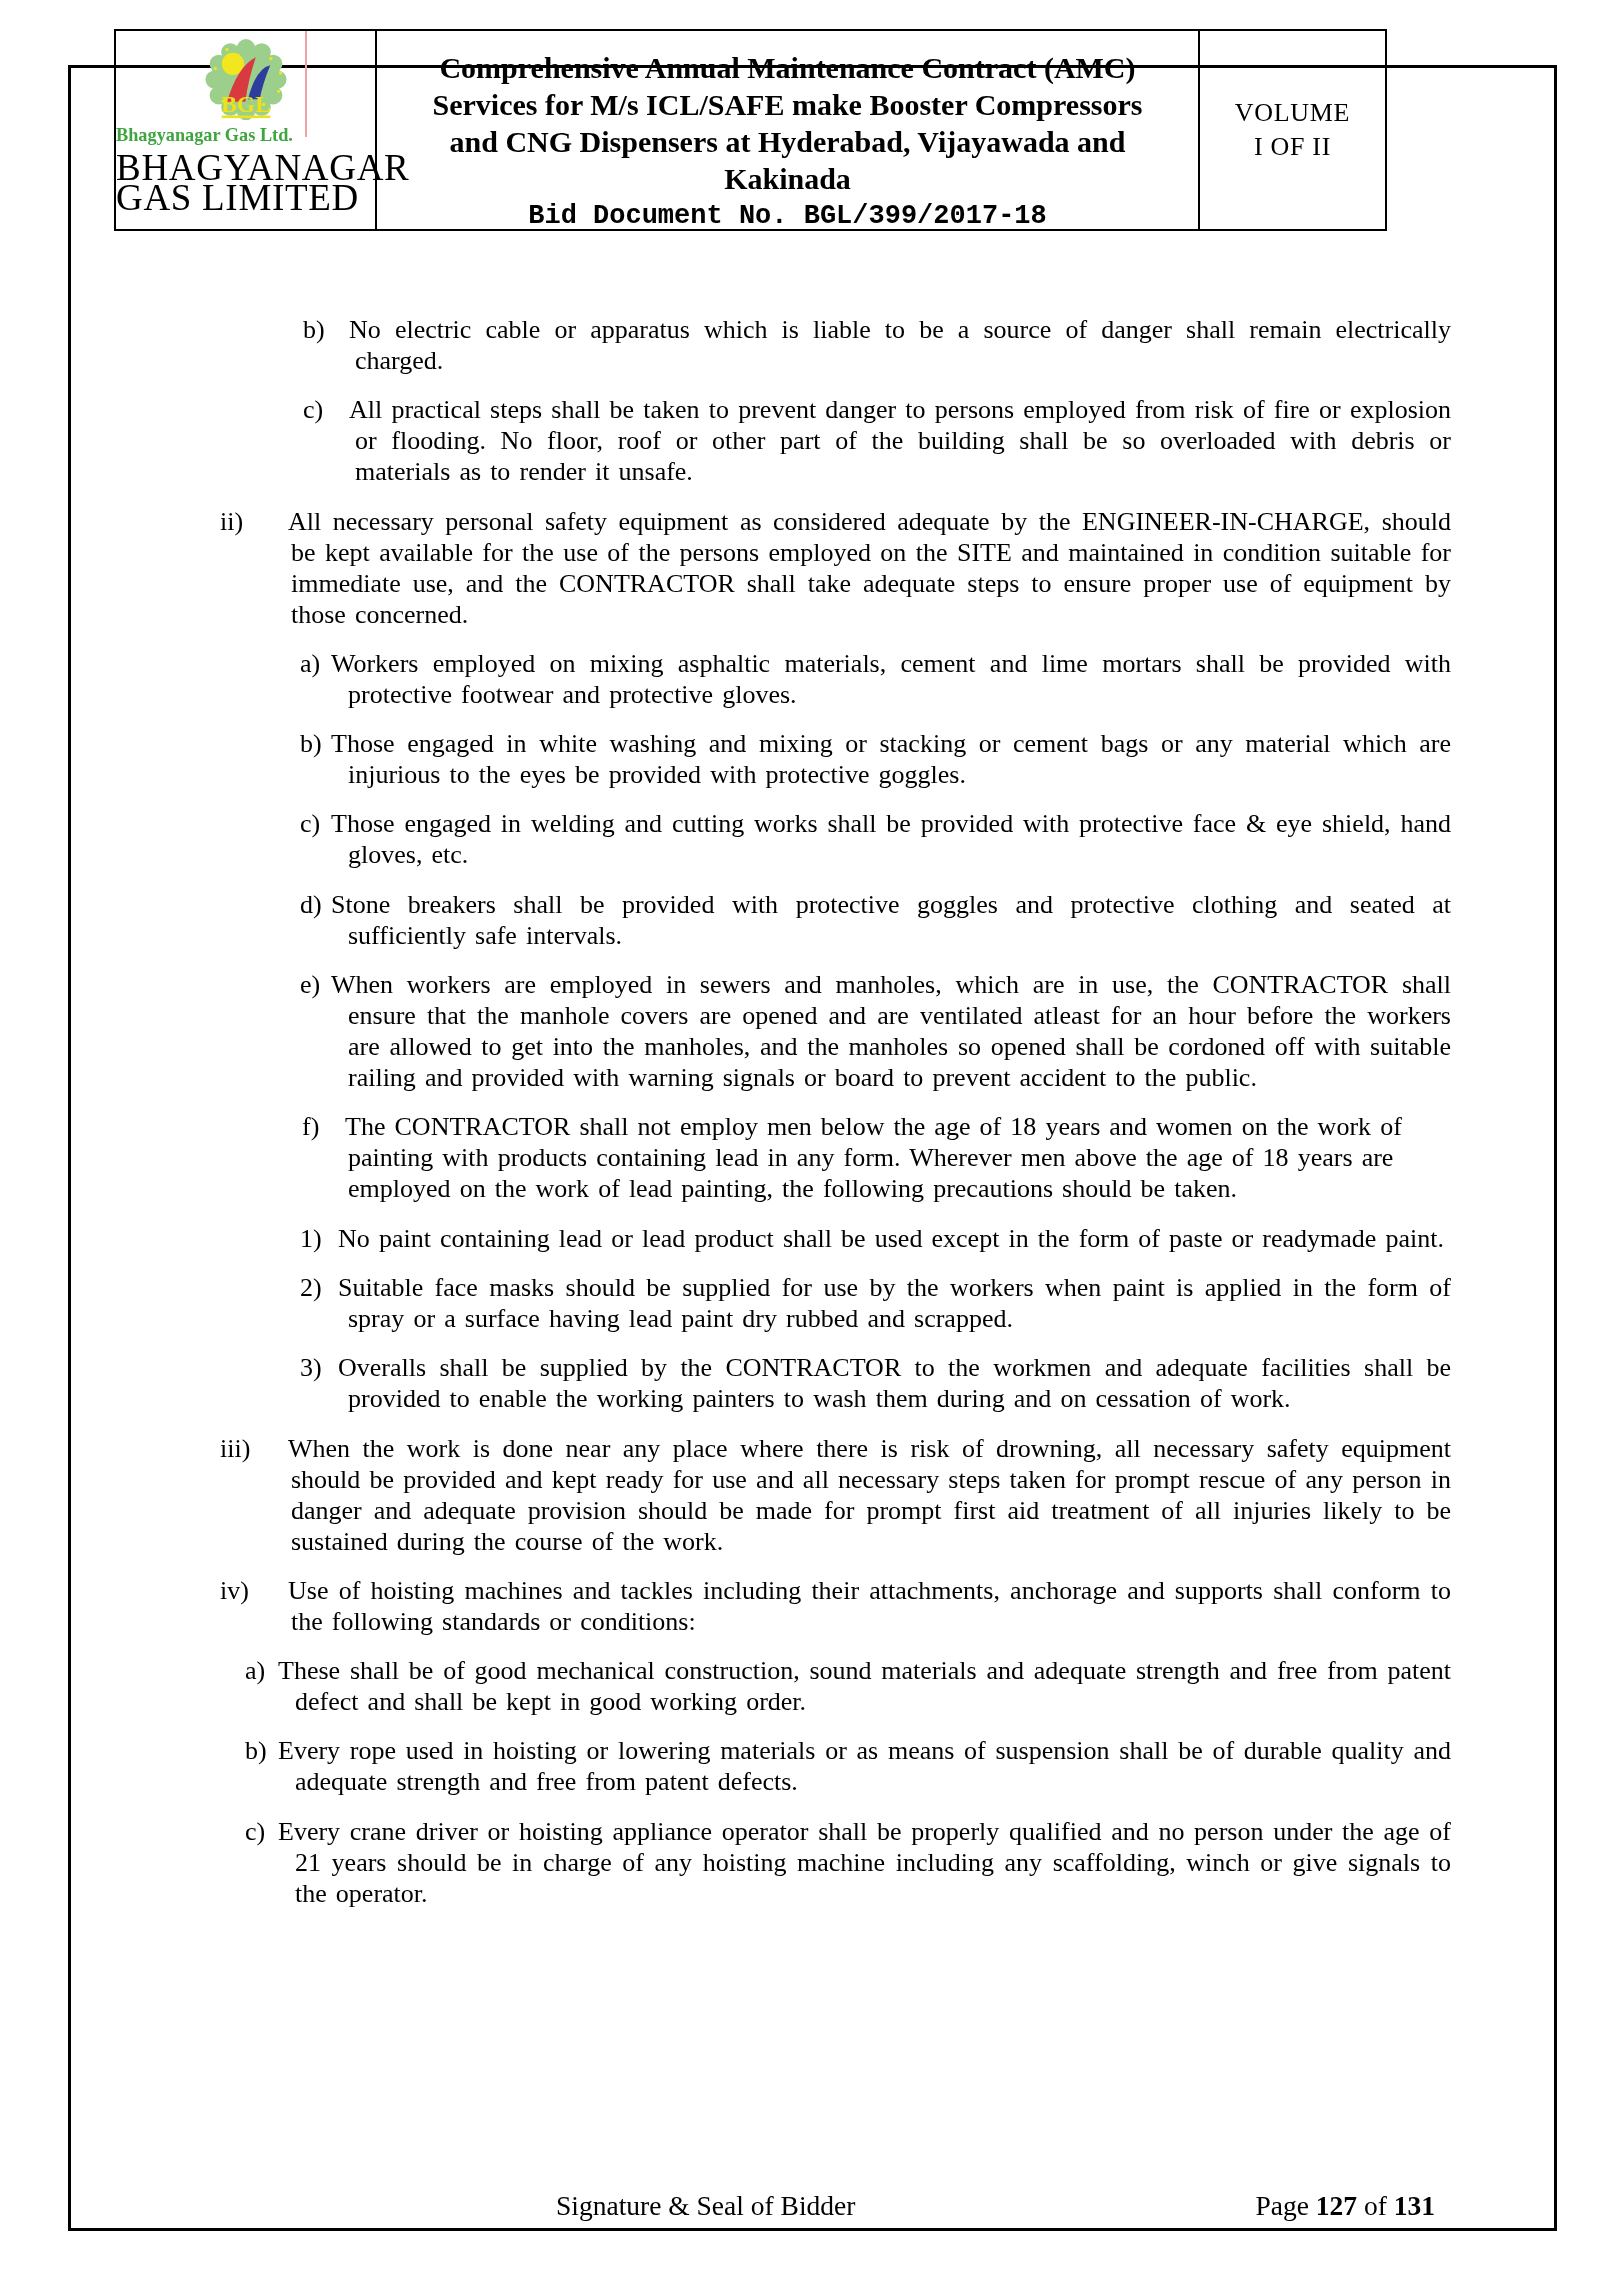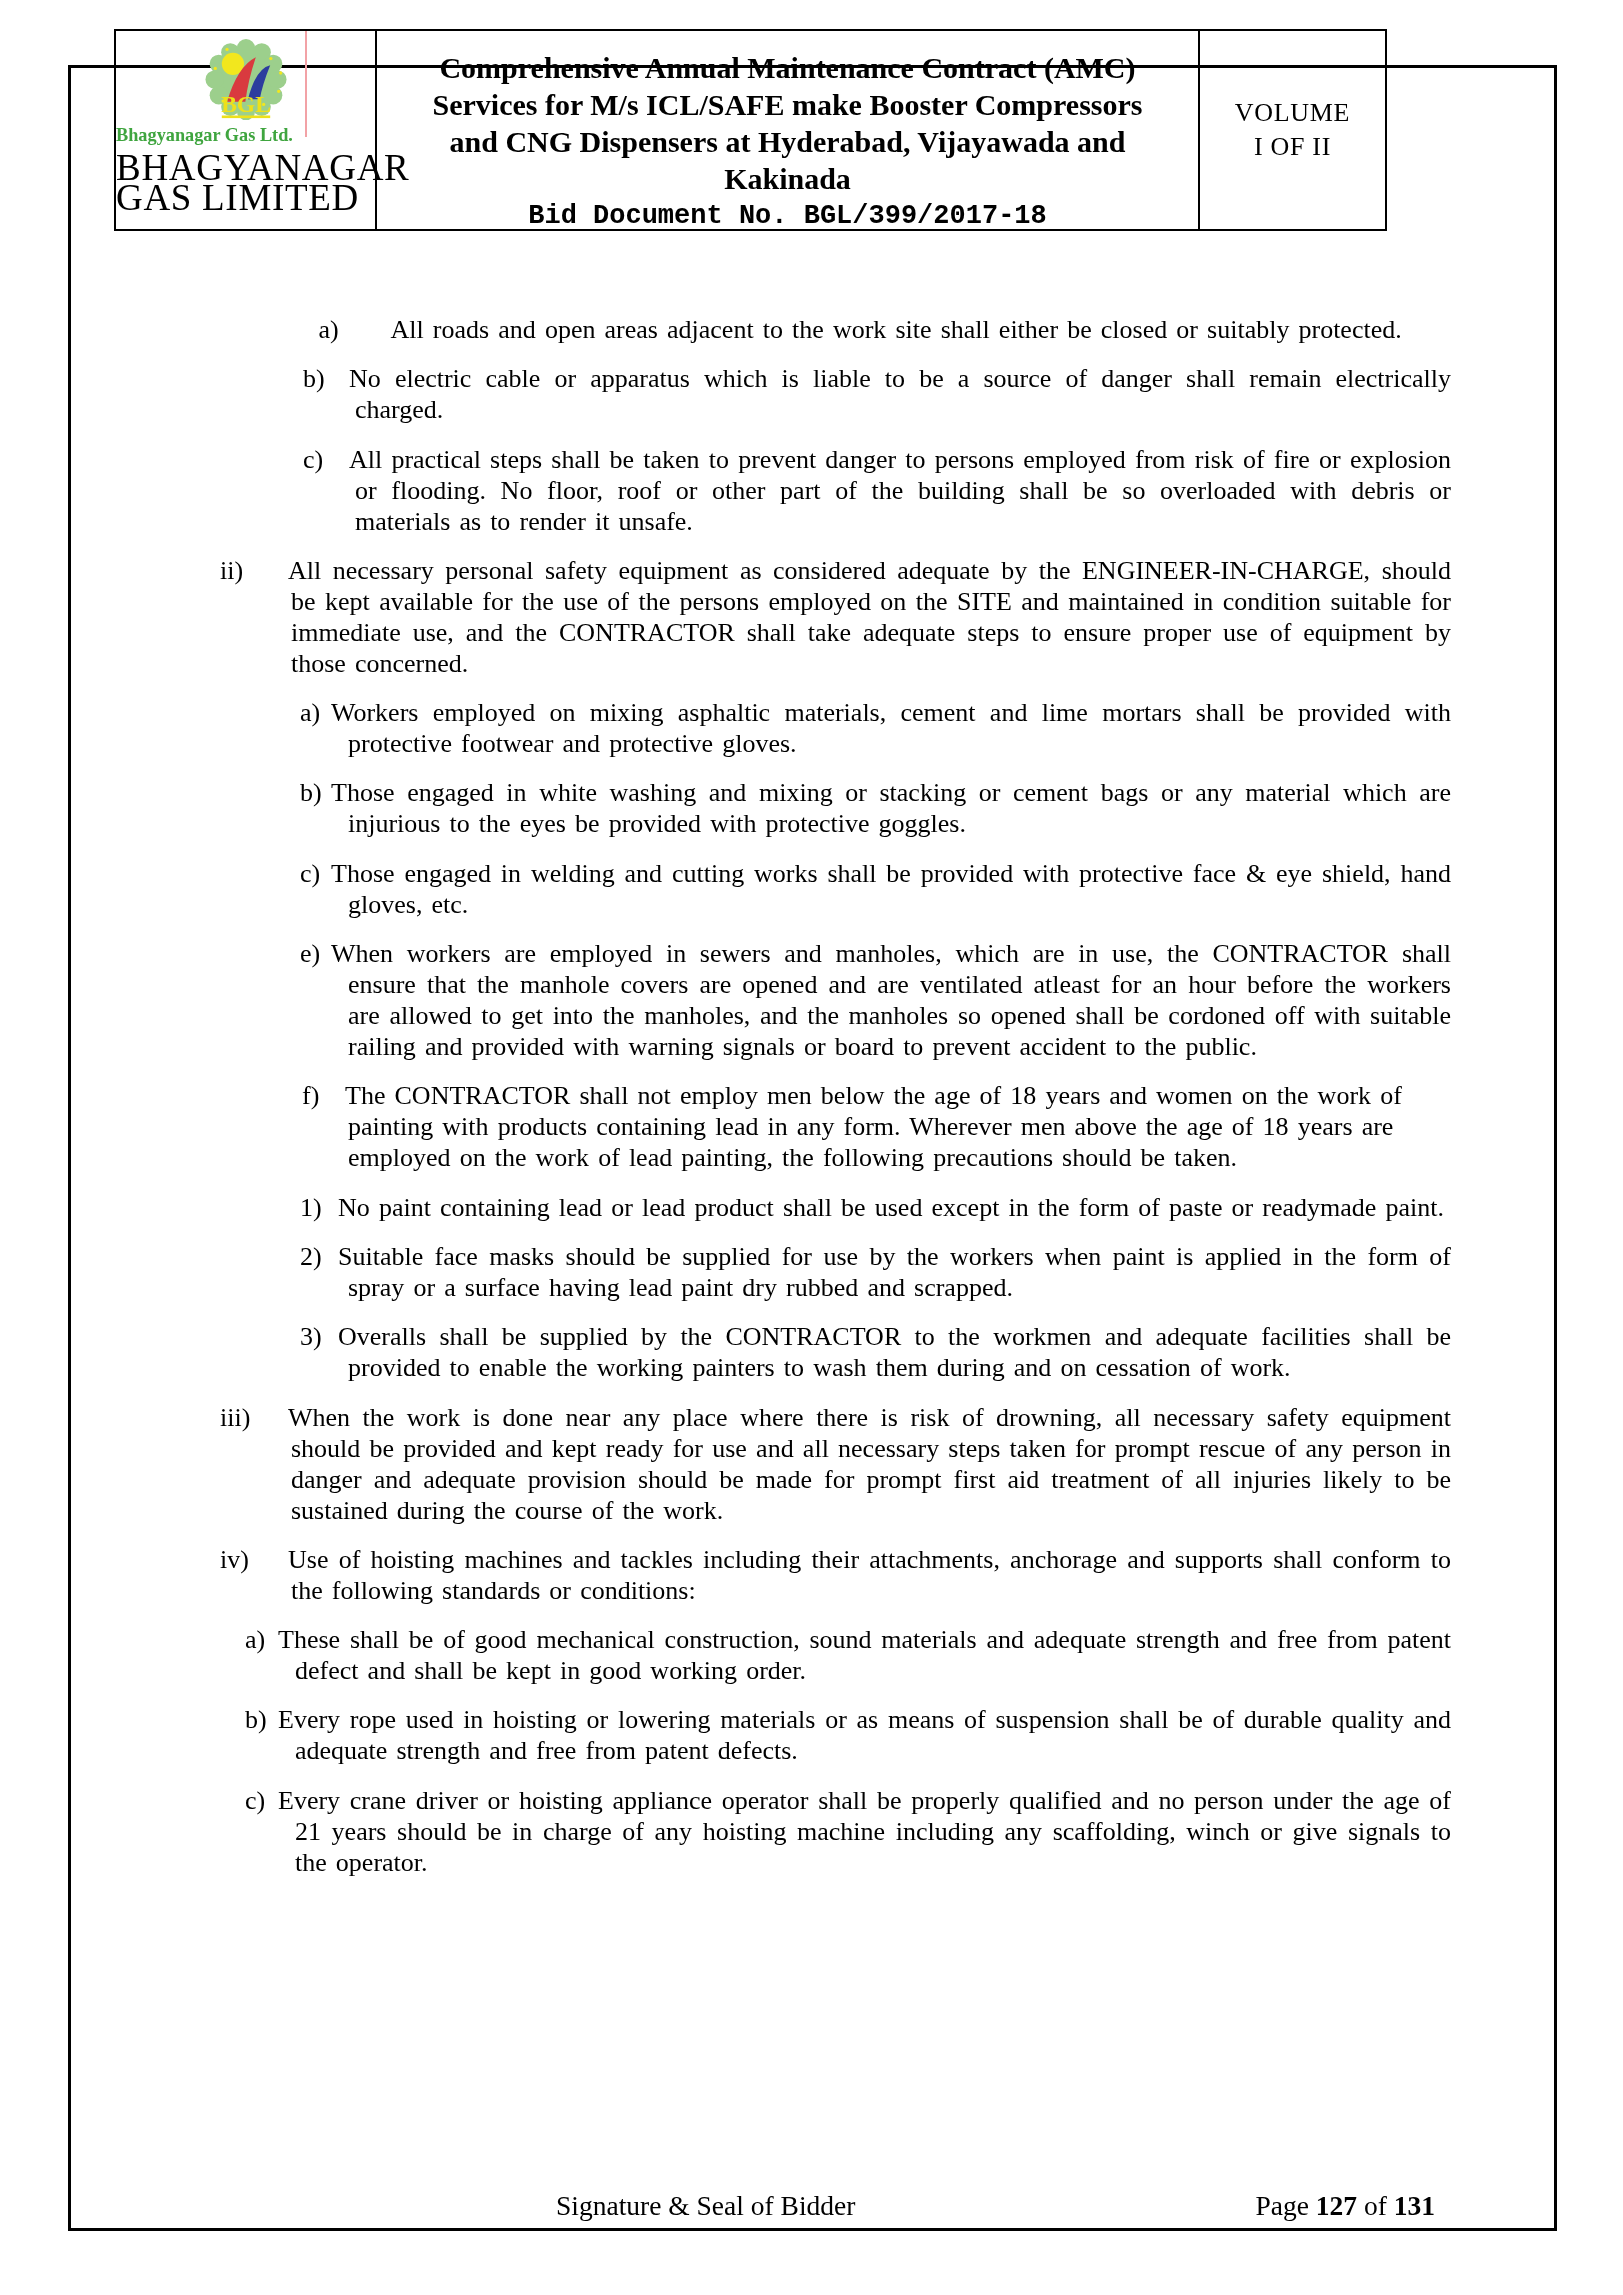--- a/index.html
+++ b/index.html
@@ -109,27 +109,27 @@
       <div class="doc-no">Bid Document No. BGL/399/2017-18</div>
     </div>
 
     <div class="cell cell-volume">
       <div class="volume-line">VOLUME</div>
       <div class="volume-line">I OF II</div>
     </div>
   </div>
 
   <div class="body-text">
-    <div class="item i-a0"><span class="lbl">a)</span><span>All roads and open areas adjacent to the work site shall either be closed or suitably protected.</span></div>
     <div class="item i-b0"><span class="lbl">b)</span><span>No electric cable or apparatus which is liable to be a source of danger shall remain electrically charged.</span></div>
     <div class="item i-b0"><span class="lbl">c)</span><span>All practical steps shall be taken to prevent danger to persons employed from risk of fire or explosion or flooding. No floor, roof or other part of the building shall be so overloaded with debris or materials as to render it unsafe.</span></div>
     <div class="item i-rom"><span class="lbl">ii)</span><span>All necessary personal safety equipment as considered adequate by the ENGINEER-IN-CHARGE, should be kept available for the use of the persons employed on the SITE and maintained in condition suitable for immediate use, and the CONTRACTOR shall take adequate steps to ensure proper use of equipment by those concerned.</span></div>
     <div class="item i-in"><span class="lbl">a)</span><span>Workers employed on mixing asphaltic materials, cement and lime mortars shall be provided with protective footwear and protective gloves.</span></div>
     <div class="item i-in"><span class="lbl">b)</span><span>Those engaged in white washing and mixing or stacking or cement bags or any material which are injurious to the eyes be provided with protective goggles.</span></div>
     <div class="item i-in"><span class="lbl">c)</span><span>Those engaged in welding and cutting works shall be provided with protective face &amp; eye shield, hand gloves, etc.</span></div>
+    <div class="item i-in"><span class="lbl">d)</span><span>Stone breakers shall be provided with protective goggles and protective clothing and seated at sufficiently safe intervals.</span></div>
     <div class="item i-in"><span class="lbl">e)</span><span>When workers are employed in sewers and manholes, which are in use, the CONTRACTOR shall ensure that the manhole covers are opened and are ventilated atleast for an hour before the workers are allowed to get into the manholes, and the manholes so opened shall be cordoned off with suitable railing and provided with warning signals or board to prevent accident to the public.</span></div>
     <div class="item i-f ragged"><span class="lbl">f)</span><span>The CONTRACTOR shall not employ men below the age of 18 years and women on the work of painting with products containing lead in any form. Wherever men above the age of 18 years are employed on the work of lead painting, the following precautions should be taken.</span></div>
     <div class="item i-num"><span class="lbl">1)</span><span>No paint containing lead or lead product shall be used except in the form of paste or readymade paint.</span></div>
     <div class="item i-num"><span class="lbl">2)</span><span>Suitable face masks should be supplied for use by the workers when paint is applied in the form of spray or a surface having lead paint dry rubbed and scrapped.</span></div>
     <div class="item i-num"><span class="lbl">3)</span><span>Overalls shall be supplied by the CONTRACTOR to the workmen and adequate facilities shall be provided to enable the working painters to wash them during and on cessation of work.</span></div>
     <div class="item i-rom"><span class="lbl">iii)</span><span>When the work is done near any place where there is risk of drowning, all necessary safety equipment should be provided and kept ready for use and all necessary steps taken for prompt rescue of any person in danger and adequate provision should be made for prompt first aid treatment of all injuries likely to be sustained during the course of the work.</span></div>
     <div class="item i-rom"><span class="lbl">iv)</span><span>Use of hoisting machines and tackles including their attachments, anchorage and supports shall conform to the following standards or conditions:</span></div>
     <div class="item i-iv"><span class="lbl">a)</span><span>These shall be of good mechanical construction, sound materials and adequate strength and free from patent defect and shall be kept in good working order.</span></div>
     <div class="item i-iv"><span class="lbl">b)</span><span>Every rope used in hoisting or lowering materials or as means of suspension shall be of durable quality and adequate strength and free from patent defects.</span></div>
     <div class="item i-iv"><span class="lbl">c)</span><span>Every crane driver or hoisting appliance operator shall be properly qualified and no person under the age of 21 years should be in charge of any hoisting machine including any scaffolding, winch or give signals to the operator.</span></div>

